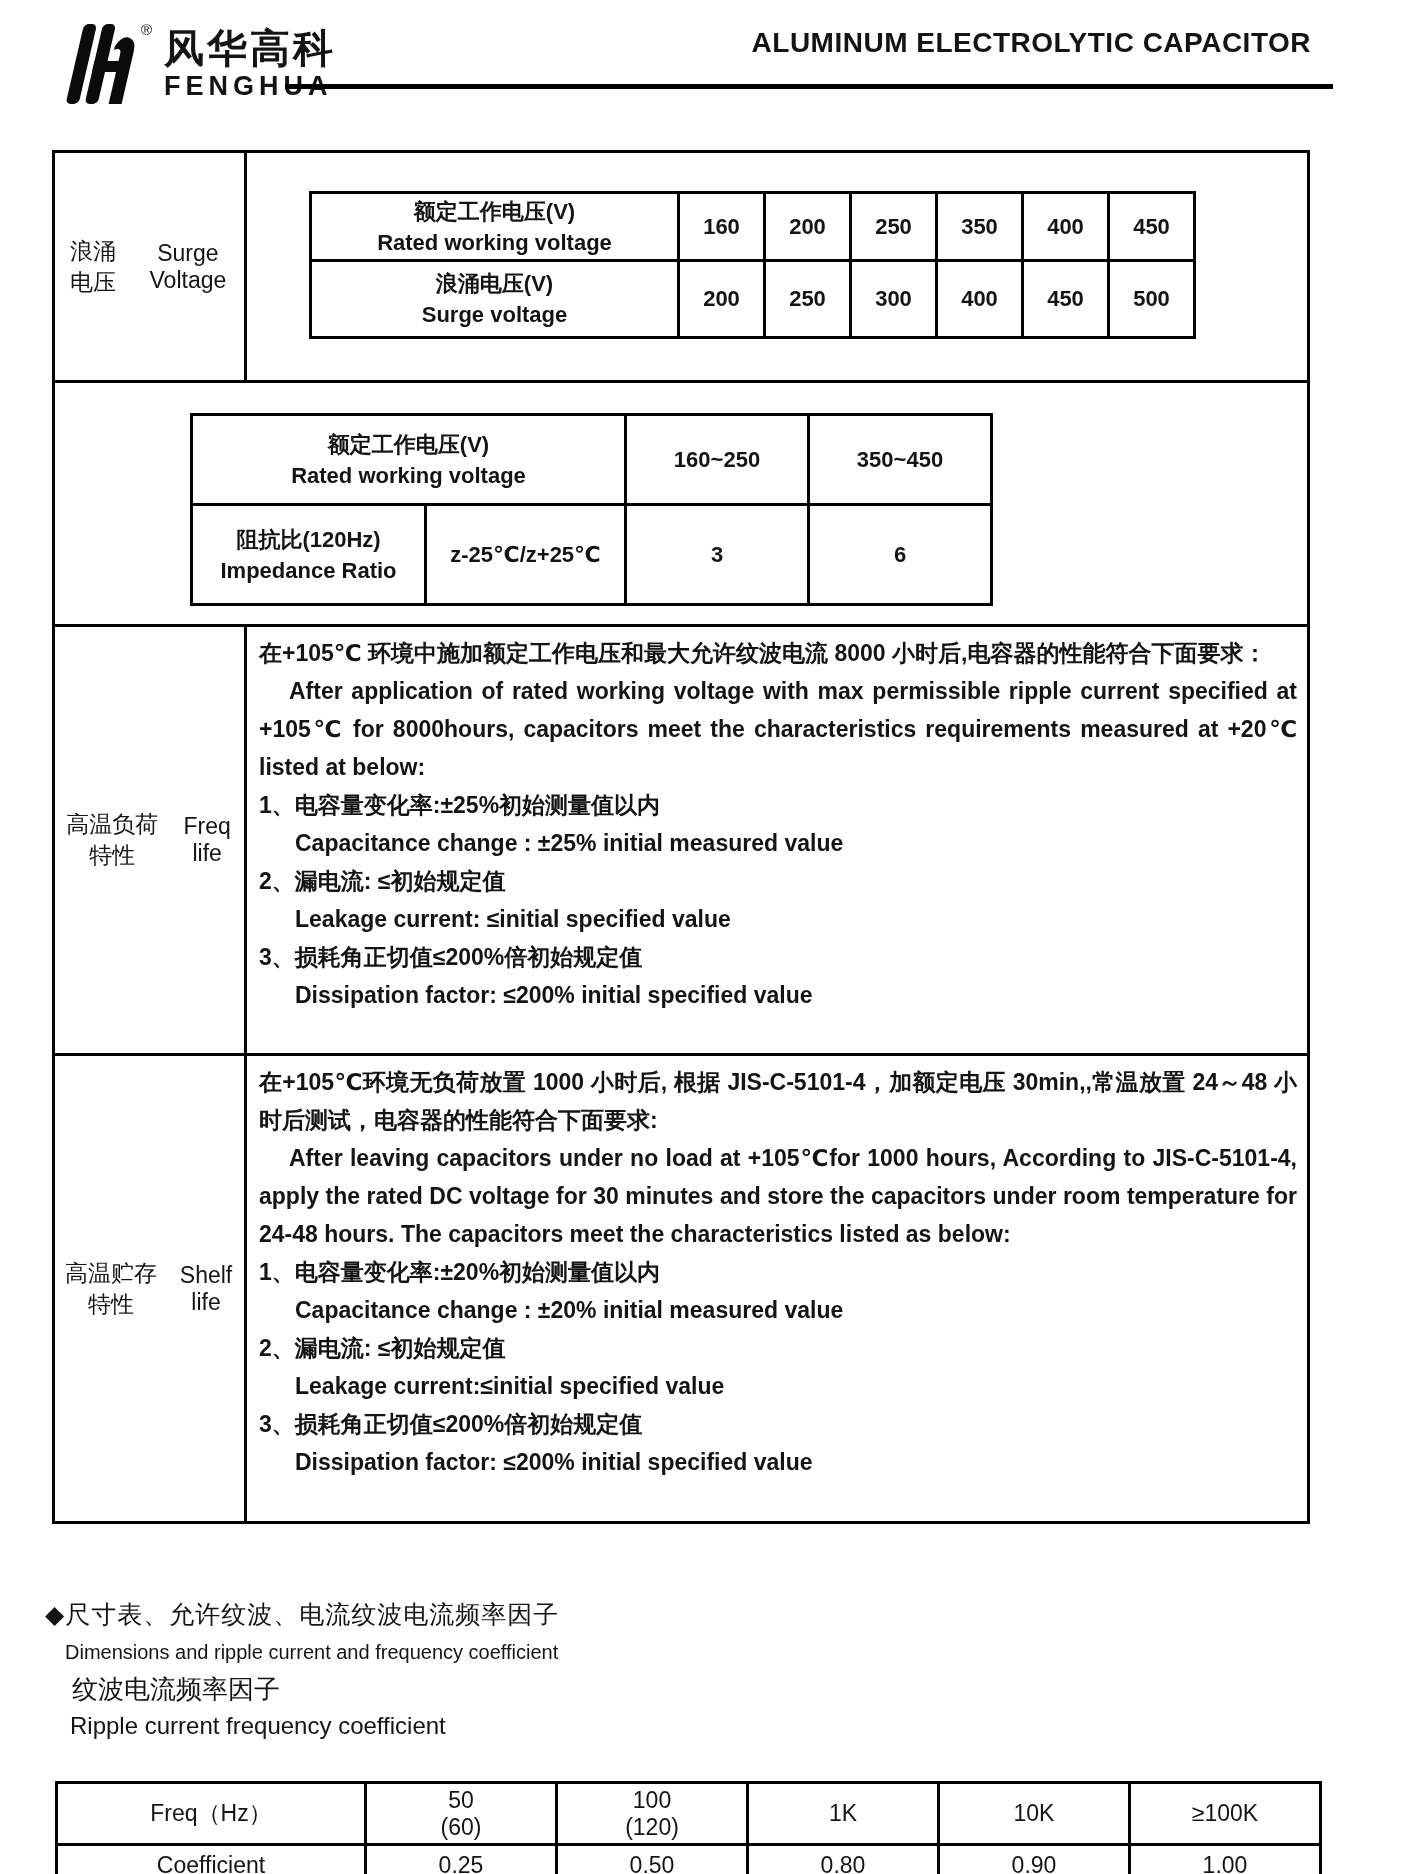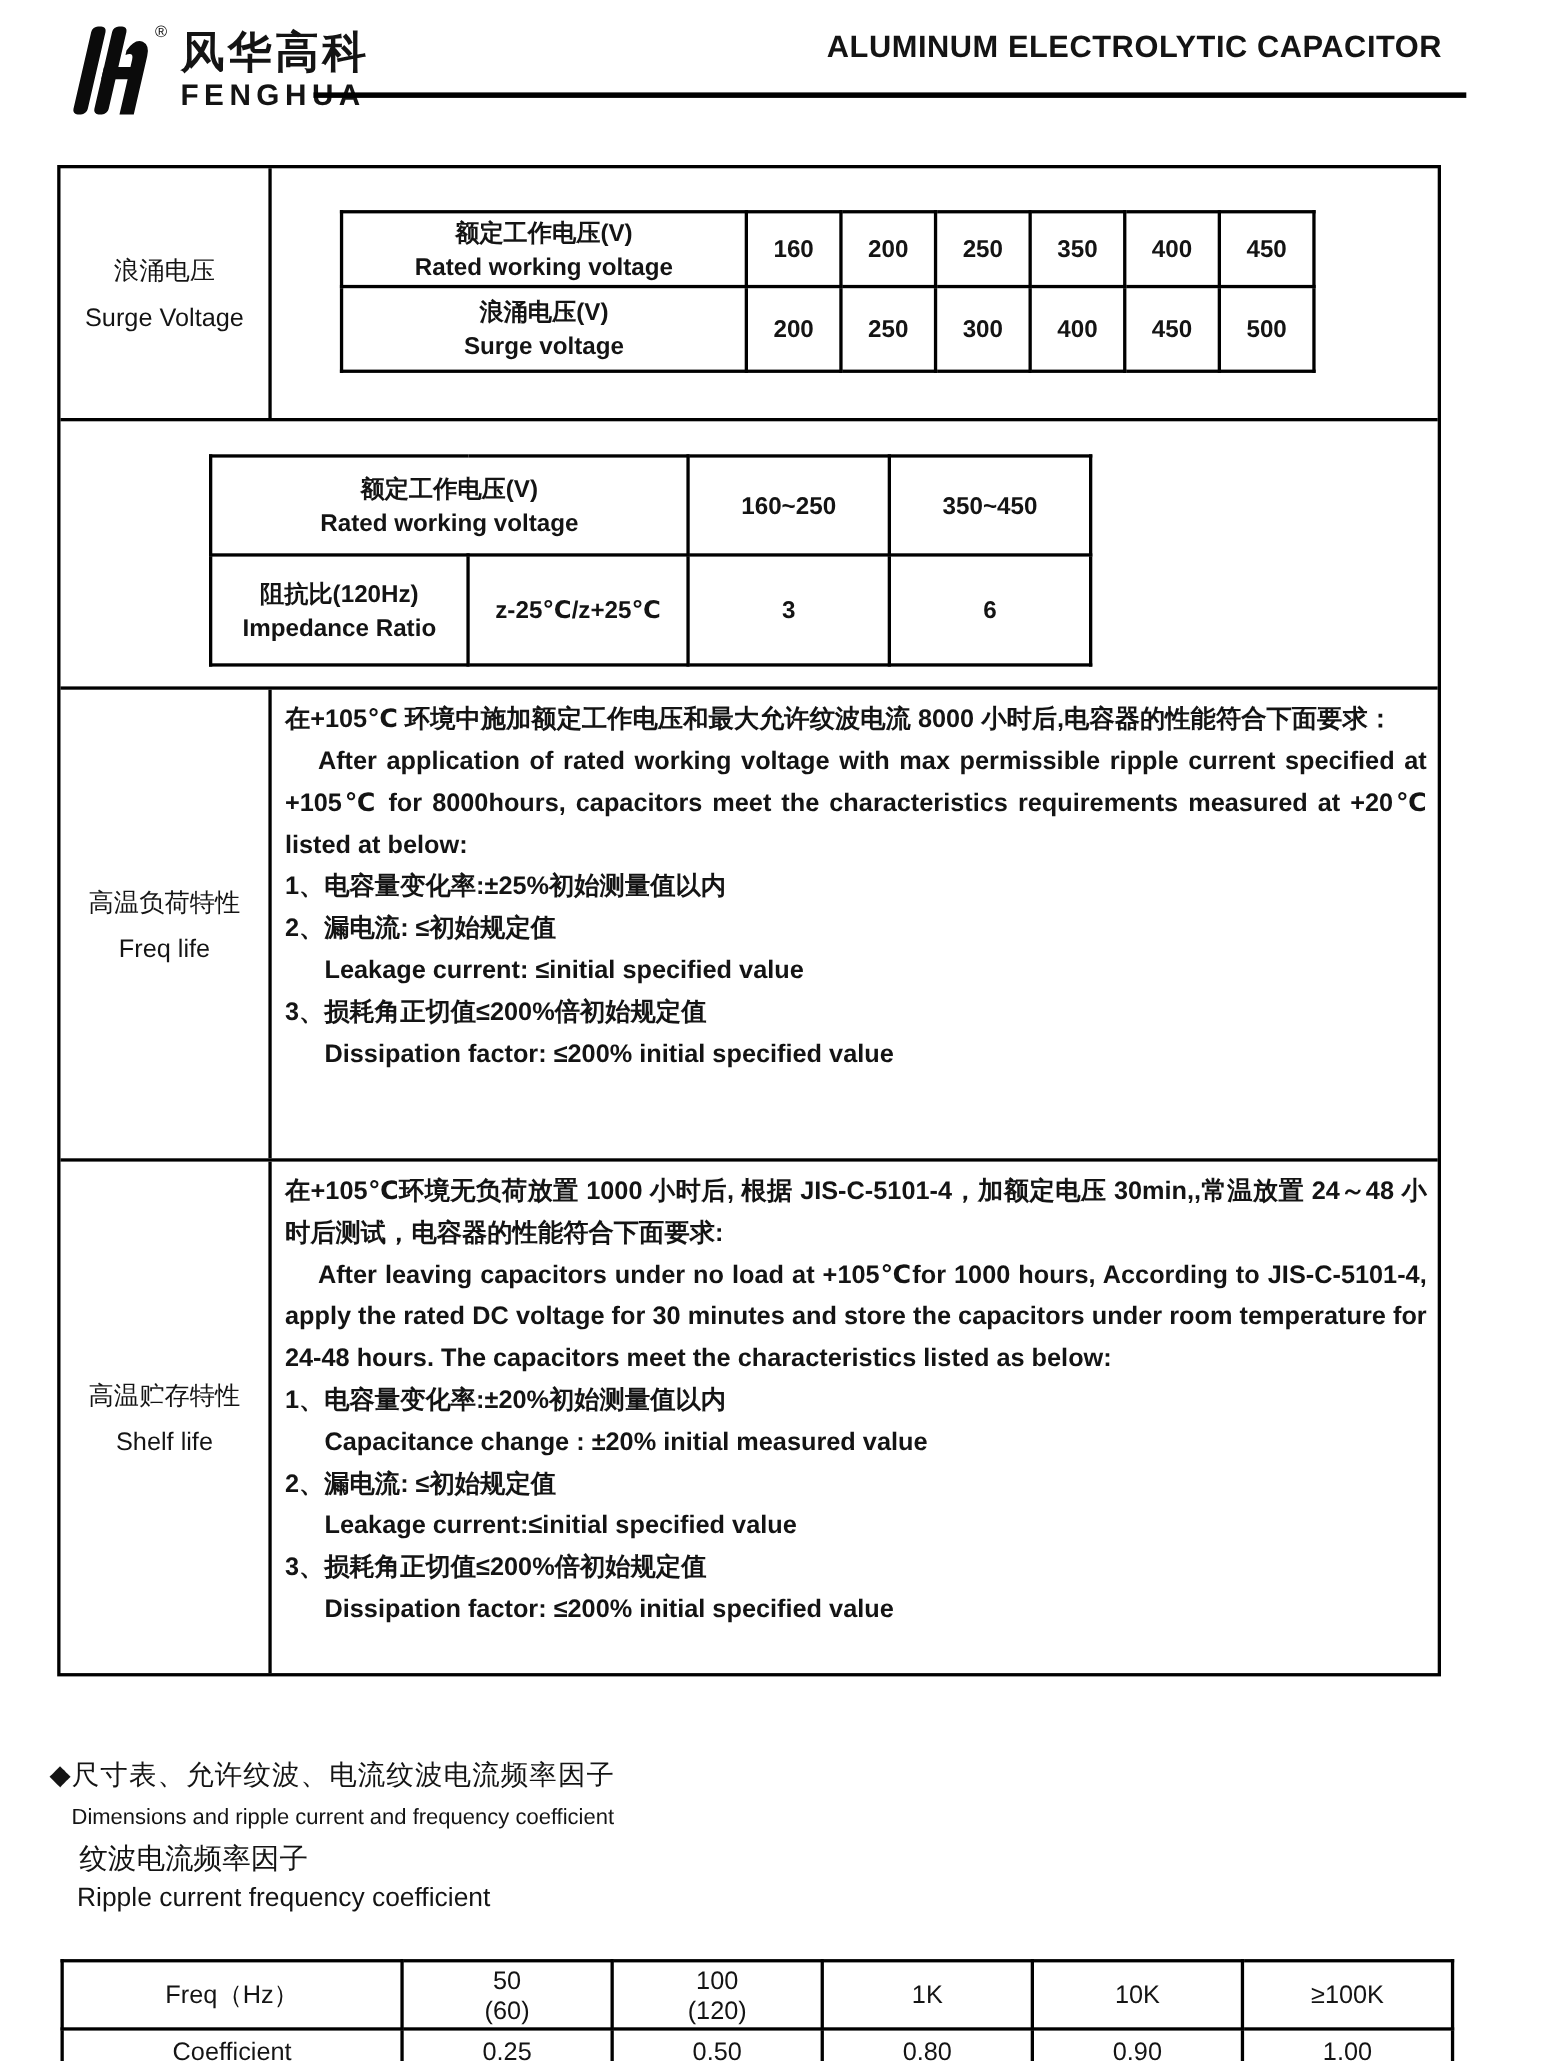--- a/index.html
+++ b/index.html
@@ -22,21 +22,21 @@
   .page-title { position: absolute; top: 27px; right: 106px; font-size: 28px; font-weight: bold; letter-spacing: 0.5px; }
   .title-rule { position: absolute; left: 285px; top: 84px; width: 1048px; height: 5px; background: #000; }
 
   
   .outer { position: absolute; left: 52px; top: 150px; width: 1258px; border: 3px solid #000; background: #fff; }
   .orow { display: flex; border-bottom: 3px solid #000; }
   .orow:last-child { border-bottom: none; }
   .r1 { height: 230px; } .r2 { height: 244px; } .r3 { height: 429px; } .r4 { height: 465px; }
   .olabel {
     width: 192px; min-width: 192px; border-right: 3px solid #000;
-    display: flex; flex-direction: column; justify-content: center; align-items: center;
+    display: flex; flex-direction: row; justify-content: center; align-items: center;
     gap: 13px; font-size: 23px; text-align: center; padding: 0 6px;
   }
   .ocontent { flex: 1; position: relative; font-weight: bold; }
 
   .itable { position: absolute; border-collapse: collapse; background: #fff; }
   .itable td { border: 3px solid #000; text-align: center; vertical-align: middle; font-size: 22px; }
   .itable .lab div { line-height: 31px; }
 
   .t1 { left: 62px; top: 38px; }
   .t1 td.lab { width: 368px; }
@@ -167,20 +167,21 @@
   <div class="orow r3">
     <div class="olabel">
       <div>高温负荷特性</div>
       <div>Freq life</div>
     </div>
     <div class="ocontent">
       <div class="otext">
         <p>在+105℃ 环境中施加额定工作电压和最大允许纹波电流 8000 小时后,电容器的性能符合下面要求：</p>
         <p class="first-indent">After application of rated working voltage with max permissible ripple current specified at +105℃ for 8000hours, capacitors meet the characteristics requirements measured at +20℃ listed at below:</p>
         <p>1、电容量变化率:±25%初始测量值以内</p>
+        <p class="sub">Capacitance change : ±25% initial measured value</p>
         <p>2、漏电流: ≤初始规定值</p>
         <p class="sub">Leakage current: ≤initial specified value</p>
         <p>3、损耗角正切值≤200%倍初始规定值</p>
         <p class="sub">Dissipation factor: ≤200% initial specified value</p>
       </div>
     </div>
   </div>
 
   <div class="orow r4">
     <div class="olabel">

